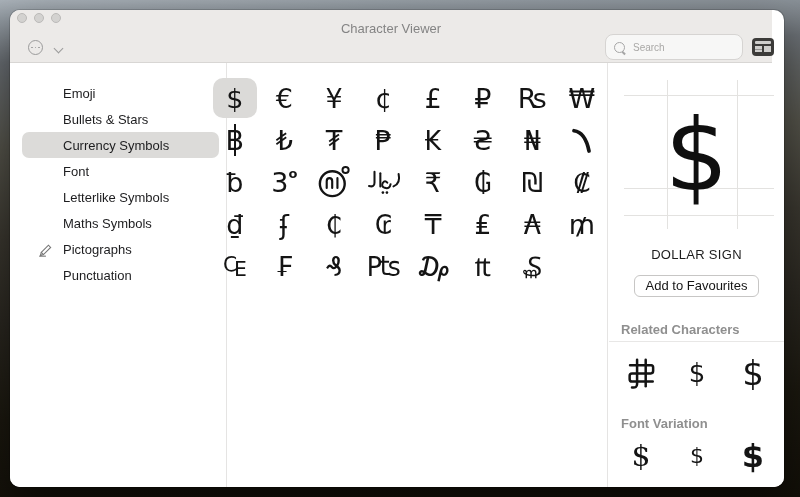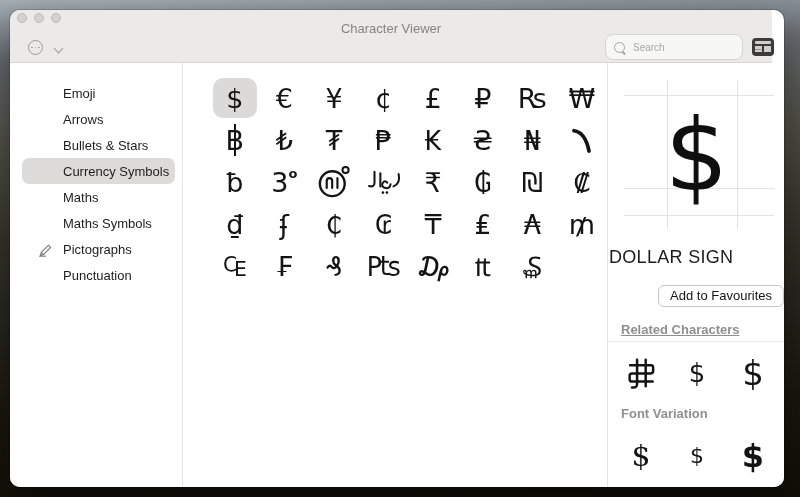--- a/index.html
+++ b/index.html
@@ -29,39 +29,39 @@
   .search input{border:none;outline:none;background:transparent;font-size:10px;color:#444;width:100%;margin-left:6px;font-family:inherit;}
   .search input::placeholder{color:#a9a8a6;}
   .kb-btn{position:absolute;left:742px;top:28px;width:22px;height:18px;background:#3c3b39;border-radius:4px;}
   .kb-btn::before{content:"";position:absolute;left:3px;top:3px;right:3px;height:2.5px;background:#cfcecc;border-radius:1px;}
   .kb-btn::after{content:"";position:absolute;left:3px;top:8px;width:7px;height:6px;
     background:linear-gradient(#cfcecc 33%,transparent 33%,transparent 66%,#cfcecc 66%),linear-gradient(#cfcecc,#cfcecc);
     background-size:100% 100%,100% 1.6px;background-repeat:no-repeat;background-position:0 0,0 45%;
     box-shadow:9px 0 0 #cfcecc;}
   
   .bodyarea{position:absolute;left:0;top:53px;right:0;bottom:0;background:#fff;}
-  .sidebar{position:absolute;left:0;top:0;width:173px;bottom:0;border-right:1px solid #e5e4e3;box-sizing:border-box;padding-top:17px;}
+  .sidebar{position:absolute;left:0;top:0;width:217px;bottom:0;border-right:1px solid #e5e4e3;box-sizing:border-box;padding-top:17px;}
   .side-item{height:26px;display:flex;align-items:center;margin:0 7px 0 12px;border-radius:7px;padding-left:13px;}
   .side-item.selected{background:#dcdbd9;text-align:right;}
   .side-icon{width:20px;text-align:center;color:#737373;font-size:14px;flex:0 0 auto;display:flex;align-items:center;justify-content:center;font-family:"DejaVu Sans",sans-serif;}
   .side-label{margin-left:8px;font-size:13px;color:#1d1d1f;white-space:nowrap;}
   .grid-wrap{position:absolute;left:196px;top:0;width:402px;bottom:0;border-right:1px solid #e5e4e3;box-sizing:border-box;}
   .char-grid{display:grid;grid-template-columns:repeat(8,49.6px);grid-auto-rows:42px;padding:14px 0 0 4px;justify-items:center;align-items:center;}
   .cell{width:44px;height:40px;display:flex;align-items:center;justify-content:center;font-size:27px;color:#141414;font-family:"DejaVu Sans",sans-serif;border-radius:10px;line-height:1;}
   .cell.selected{background:#dbdad8;}
   .cell svg{display:block;}
   .comp-baht{position:relative;}
   .comp-baht::after{content:"";position:absolute;left:50%;top:4px;bottom:4px;width:2px;margin-left:-1px;background:#141414;}
   .comp-guj::after{content:"o";font-size:13px;align-self:flex-start;margin-top:5px;font-weight:600;}
   
   .panel{position:absolute;left:599px;top:0;width:175px;bottom:0;overflow:hidden;}
   .gline{position:absolute;background:#e3e2e0;}
   .big-glyph{position:absolute;left:0;width:100%;top:18px;height:150px;display:flex;align-items:center;justify-content:center;font-size:100px;font-weight:500;color:#0f0f0f;font-family:"DejaVu Sans",sans-serif;line-height:1;}
-  .glyph-name{position:absolute;left:0;right:0;top:184px;font-size:18px;color:#1c1c1c;letter-spacing:.3px;}
-  .fav-row{position:absolute;left:0;right:0;top:222px;text-align:right;}
+  .glyph-name{position:absolute;left:0;right:0;top:184px;text-align:center;font-size:13px;color:#1c1c1c;letter-spacing:.3px;}
+  .fav-row{position:absolute;left:0;right:0;top:212px;text-align:center;}
   .fav-btn{display:inline-block;font-size:13px;color:#151515;background:#fff;border:1px solid #c7c6c5;border-radius:6px;padding:2px 11px;line-height:16px;font-family:inherit;}
   .sec-head{position:absolute;left:12px;font-size:13px;font-weight:600;color:#8f8f8f;}
   .hairline{position:absolute;left:0;right:0;height:1px;background:#e8e7e6;}
   .mini-row{position:absolute;left:4px;display:grid;grid-template-columns:56px 56px 56px;}
   .mini{height:48px;display:flex;align-items:center;justify-content:center;color:#141414;font-family:"DejaVu Sans",sans-serif;line-height:1;}
   .f-cjk svg{display:block;}
   .f-md{font-size:26px;}
   .f-xl{font-size:34px;font-weight:500;}
   .f-serif{font-family:"DejaVu Serif",serif;font-size:30px;}
   .f-small{font-size:22px;}
@@ -99,33 +99,33 @@
   <div class="bodyarea">
 
     <div class="sidebar">
       <div id="side-list">
           <div class="side-item">
             <span class="side-icon"></span>
             <span class="side-label">Emoji</span>
           </div>
           <div class="side-item">
             <span class="side-icon"></span>
-            <span class="side-label">Arrows</span>
-          </div>
-          <div class="side-item">
-            <span class="side-icon"></span>
             <span class="side-label">Bullets &amp; Stars</span>
           </div>
           <div class="side-item selected">
             <span class="side-icon"></span>
             <span class="side-label">Currency Symbols</span>
           </div>
           <div class="side-item">
             <span class="side-icon"></span>
-            <span class="side-label">Maths</span>
+            <span class="side-label">Font</span>
+          </div>
+          <div class="side-item">
+            <span class="side-icon"></span>
+            <span class="side-label">Letterlike Symbols</span>
           </div>
           <div class="side-item">
             <span class="side-icon"></span>
             <span class="side-label">Maths Symbols</span>
           </div>
           <div class="side-item">
             <span class="side-icon">
               <svg width="17" height="16" viewBox="0 0 20 19" fill="none" stroke="#767676" stroke-width="1.3">
                 <path d="M5 13.5 L13.5 5 l2.6 2.6 L7.6 16.1 Z"></path>
                 <path d="M5 13.5 l-1 3.8 3.6-1.2"></path>
@@ -213,37 +213,37 @@
       <div class="gline" style="left:15px;top:32px;width:150px;height:1px;"></div>
       <div class="gline" style="left:15px;top:125px;width:150px;height:1px;"></div>
       <div class="gline" style="left:15px;top:152px;width:150px;height:1px;"></div>
 
       <div class="big-glyph">$</div>
       <div class="glyph-name">DOLLAR SIGN</div>
       <div class="fav-row">
         <span class="fav-btn">Add to Favourites</span>
       </div>
 
-      <div class="sec-head" style="top:259px;text-decoration:underline;">Related Characters</div>
+      <div class="sec-head" style="top:259px;">Related Characters</div>
       <div class="hairline" style="top:278px;"></div>
       <div class="mini-row" style="top:286px;" id="related-row">
           <div class="mini f-cjk">
             <svg width="36" height="36" viewBox="0 0 46 46">
               <g stroke="#141414" stroke-width="3.2" fill="none" stroke-linecap="round">
                 <path d="M9 13 h27 q2.5 0 2.5 3 v4.5 q0 3 -3 3 H11.5 q-3 0 -3 3 v4.5 q0 3 3 3 H38"></path>
                 <path d="M18 6 v31 q0 5.5 -6.5 4.5"></path>
                 <path d="M29 6 v34"></path>
               </g>
             </svg>
           </div>
           <div class="mini f-md">$</div>
           <div class="mini f-xl">$</div>
         </div>
 
-      <div class="sec-head" style="top:343px;">Font Variation</div>
+      <div class="sec-head" style="top:353px;">Font Variation</div>
       <div class="mini-row" style="top:369px;" id="variation-row">
           <div class="mini f-serif">$</div>
           <div class="mini f-small">$</div>
           <div class="mini f-bold">$</div>
         </div>
       <div class="mini-row" style="top:418px;" id="variation-row2">
           <div class="mini f-serif">$</div>
           <div class="mini f-small">$</div>
           <div class="mini f-bold">$</div>
         </div>

